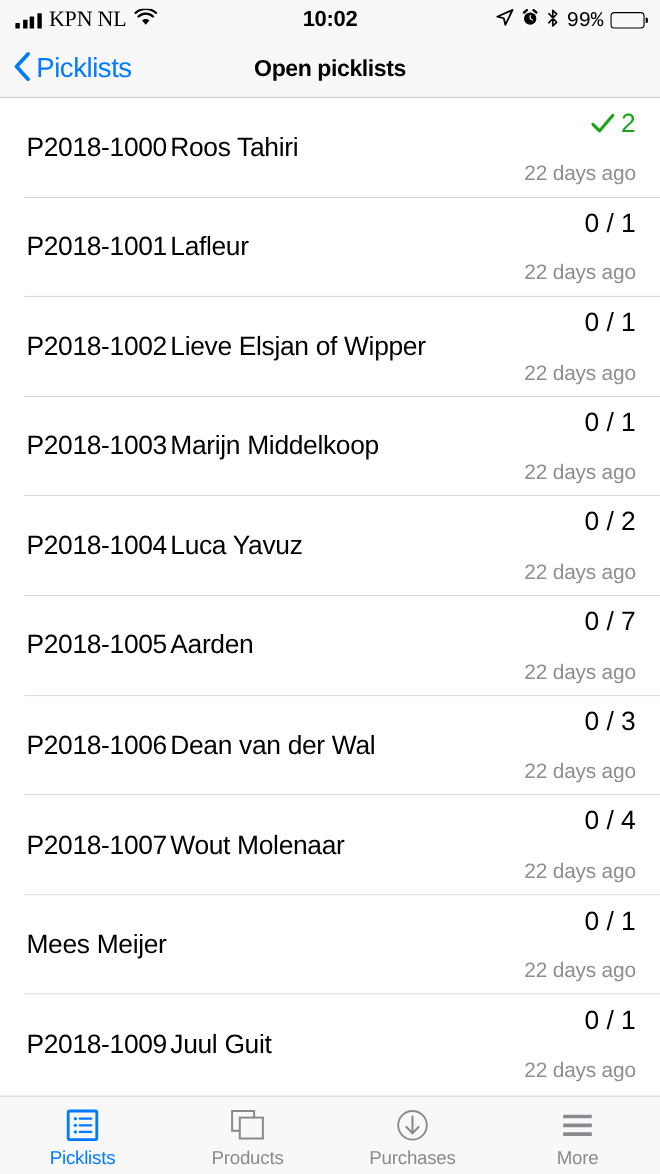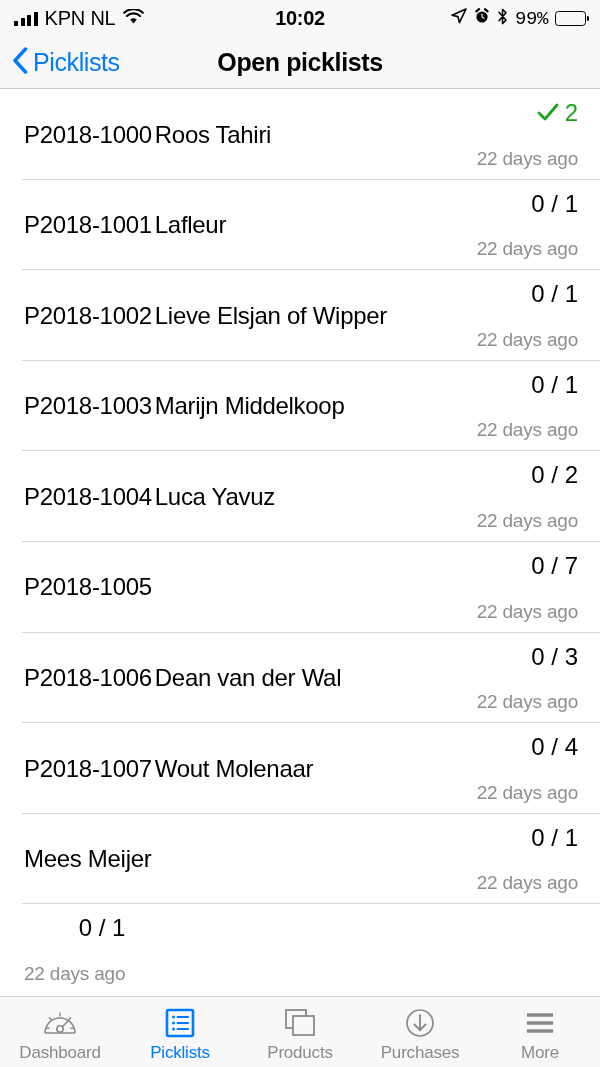--- a/index.html
+++ b/index.html
@@ -44,20 +44,21 @@
     border-radius: 0.5px;
   }
   .signal-bars i:nth-child(1) { height: 5px; }
   .signal-bars i:nth-child(2) { height: 8px; }
   .signal-bars i:nth-child(3) { height: 11px; }
   .signal-bars i:nth-child(4) { height: 14px; }
   .carrier {
     font-size: 20px;
     color: #000;
     letter-spacing: -0.2px;
+    font-family: Liberation Serif, serif;
   }
   .status-time {
     position: absolute;
     left: 0; right: 0;
     text-align: center;
     font-size: 20px;
     font-weight: bold;
     color: #000;
     letter-spacing: -0.3px;
     pointer-events: none;
@@ -120,21 +121,21 @@
   }
   .back-label {
     font-size: 25px;
     color: #007aff;
     letter-spacing: -0.4px;
   }
   .nav-title {
     position: absolute;
     left: 0; right: 0;
     text-align: center;
-    font-size: 25px;
+    font-size: 21px;
     font-weight: bold;
     color: #000;
     letter-spacing: -0.4px;
     pointer-events: none;
   }
 
   
   .list {
     background: #ffffff;
     height: 906px;
@@ -357,20 +358,21 @@
     </div>
     <div class="item-right">
       <span class="item-count">0 / 2</span>
       <span class="item-time">22 days ago</span>
     </div>
   </div>
 
   <div class="list-item">
     <div class="item-left">
       <span class="item-code">P2018-1005</span>
+      <span class="item-name">Aarden</span>
     </div>
     <div class="item-right">
       <span class="item-count">0 / 7</span>
       <span class="item-time">22 days ago</span>
     </div>
   </div>
 
   <div class="list-item">
     <div class="item-left">
       <span class="item-code">P2018-1006</span>
@@ -397,42 +399,34 @@
     <div class="item-left">
       <span class="item-name">Mees Meijer</span>
     </div>
     <div class="item-right">
       <span class="item-count">0 / 1</span>
       <span class="item-time">22 days ago</span>
     </div>
   </div>
 
   <div class="list-item">
+    <div class="item-left">
+      <span class="item-code">P2018-1009</span>
+      <span class="item-name">Juul Guit</span>
+    </div>
     <div class="item-right">
       <span class="item-count">0 / 1</span>
       <span class="item-time">22 days ago</span>
     </div>
   </div>
 
 </div>
 
 <div class="tab-bar">
 
-  <div class="tab">
-    <span class="tab-icon">
-      <svg width="34" height="28" viewBox="0 0 34 28">
-        <path d="M2 24 A15 15 0 0 1 32 24" stroke="#8a8a8e" stroke-width="1.5" fill="none"></path>
-        <path d="M2 24 L32 24" stroke="#8a8a8e" stroke-width="1.5" fill="none"></path>
-        <circle cx="17" cy="20" r="3.2" stroke="#8a8a8e" stroke-width="1.5" fill="none"></circle>
-        <path d="M19.4 17.8 L26 11" stroke="#8a8a8e" stroke-width="1.5" stroke-linecap="round"></path>
-        <path d="M17 4 L17 7 M6.3 8.8 L8.4 10.9 M27.7 8.8 L25.6 10.9 M3 19.2 L6 19.2 M31 19.2 L28 19.2" stroke="#8a8a8e" stroke-width="1.4" stroke-linecap="round"></path>
-      </svg>
-    </span>
-    <span class="tab-label">Dashboard</span>
-  </div>
 
   <div class="tab active">
     <span class="tab-icon">
       <svg width="30" height="30" viewBox="0 0 30 30">
         <rect x="2" y="2" width="26" height="26" rx="1.5" stroke="#007aff" stroke-width="2.6" fill="none"></rect>
         <circle cx="8.5" cy="9" r="1.5" fill="#007aff"></circle>
         <circle cx="8.5" cy="15" r="1.5" fill="#007aff"></circle>
         <circle cx="8.5" cy="21" r="1.5" fill="#007aff"></circle>
         <path d="M12.5 9 L23 9 M12.5 15 L23 15 M12.5 21 L23 21" stroke="#007aff" stroke-width="2" stroke-linecap="round"></path>
       </svg>

